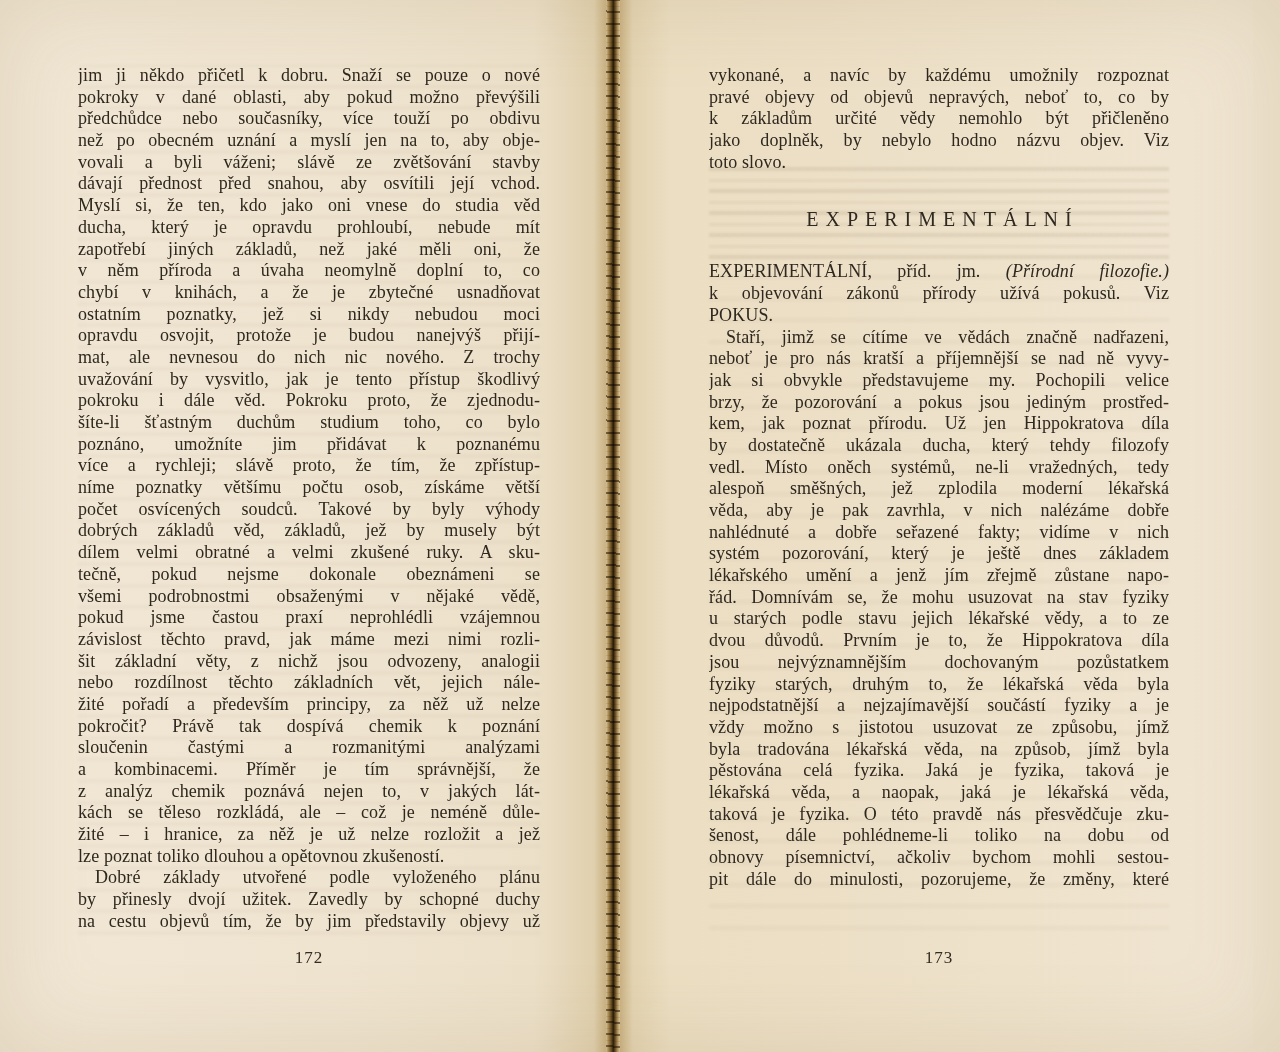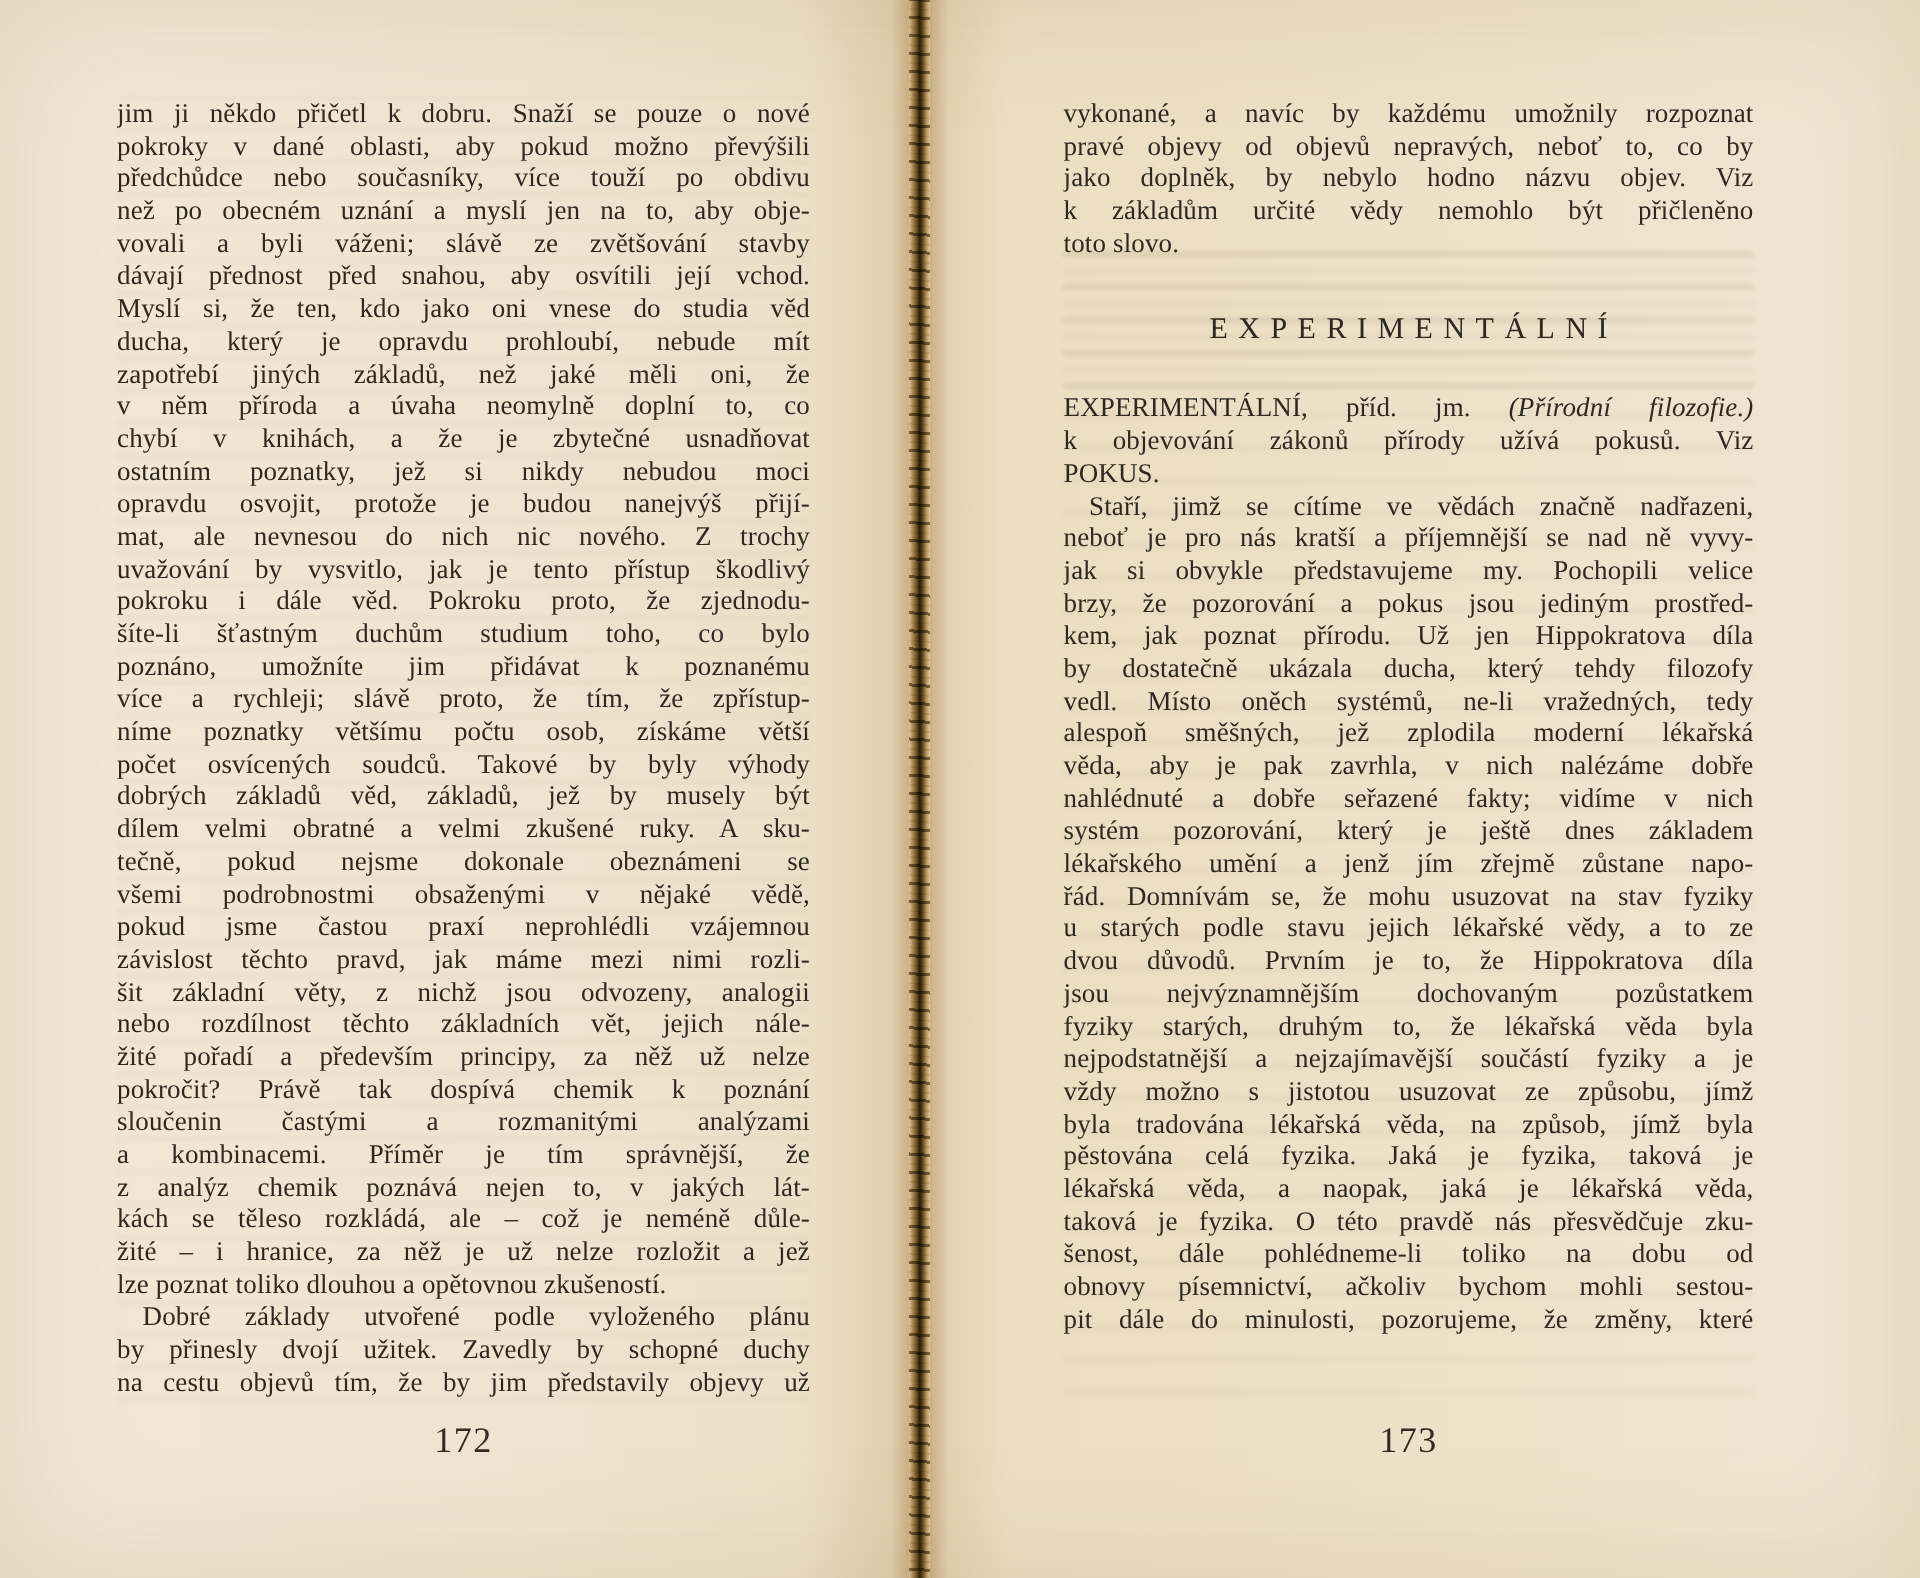--- a/index.html
+++ b/index.html
@@ -51,21 +51,21 @@
   .line.ind { text-indent: 17px; }
   .line em { font-style: italic; }
   .heading {
     text-align: center; font-size: 20px; line-height: 22px;
     letter-spacing: 7px; text-indent: 7px;
     margin: 35px 0 31px 0; color: #2f281f;
     height: 22px; overflow: hidden;
   }
   .page-number {
     position: absolute; top: 948px; text-align: center;
-    font-size: 24px; color: #322b21; letter-spacing: 1px;
+    font-size: 17px; color: #322b21; letter-spacing: 1px;
   }
   .page.left .page-number { left: 78px; width: 462px; }
   .page.right .page-number { left: 89px; width: 460px; }
   
   .bleed { position: absolute; pointer-events: none; filter: blur(1.3px); }
   .bleed.strong {
     left: 89px; top: 163px; width: 460px; height: 96px;
     background: repeating-linear-gradient(0deg,
       rgba(122,105,74,0.12) 0 4px, transparent 4px 11px,
       rgba(122,105,74,0.07) 11px 14px, transparent 14px 22px);
@@ -135,22 +135,22 @@
 
   <div class="gutter"></div>
 
   <div class="page right">
     <div class="bleed strong"></div>
     <div class="bleed faint-right"></div>
     <div class="textblock">
       <div>
           <div class="line">vykonané, a navíc by každému umožnily rozpoznat</div>
           <div class="line">pravé objevy od objevů nepravých, neboť to, co by</div>
+          <div class="line">k základům určité vědy nemohlo být přičleněno</div>
           <div class="line">jako doplněk, by nebylo hodno názvu objev. Viz</div>
-          <div class="line">k základům určité vědy nemohlo být přičleněno</div>
           <div class="line end">toto slovo.</div>
         </div>
       <div class="heading">EXPERIMENTÁLNÍ</div>
       <div>
           <div class="line"><span>EXPERIMENTÁLNÍ, příd. jm. </span><em>(Přírodní filozofie.)</em></div>
           <div class="line">k objevování zákonů přírody užívá pokusů. Viz</div>
           <div class="line end">POKUS.</div>
           <div class="line ind">Staří, jimž se cítíme ve vědách značně nadřazeni,</div>
           <div class="line">neboť je pro nás kratší a příjemnější se nad ně vyvy-</div>
           <div class="line">jak si obvykle představujeme my. Pochopili velice</div>

